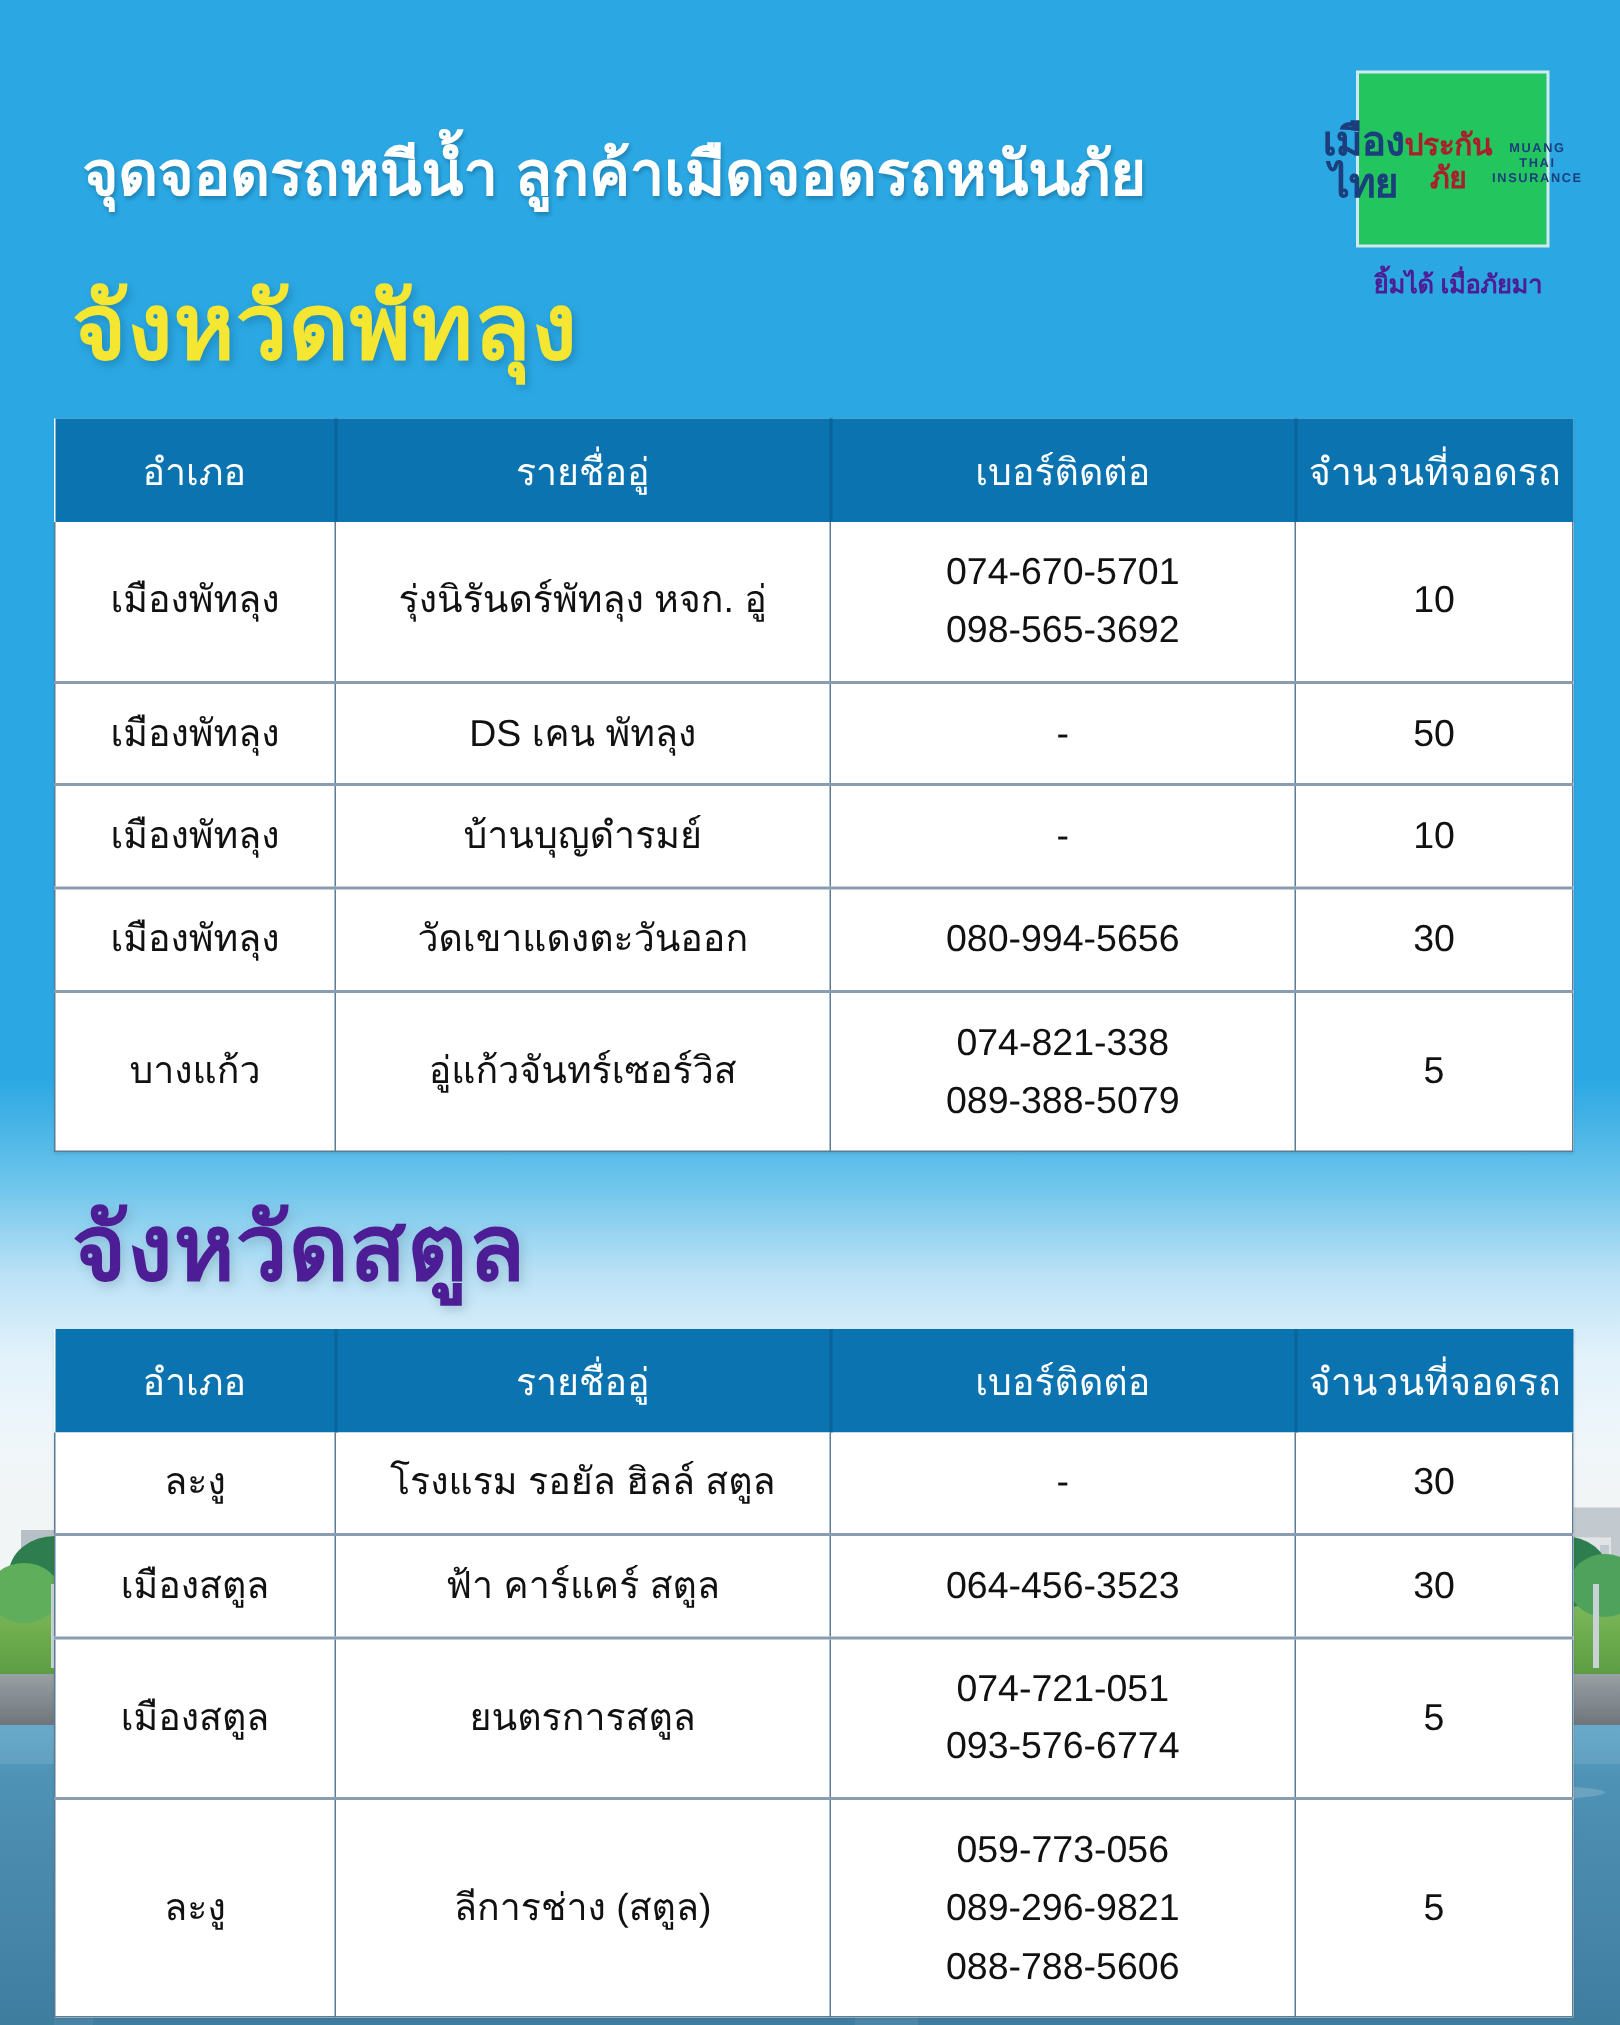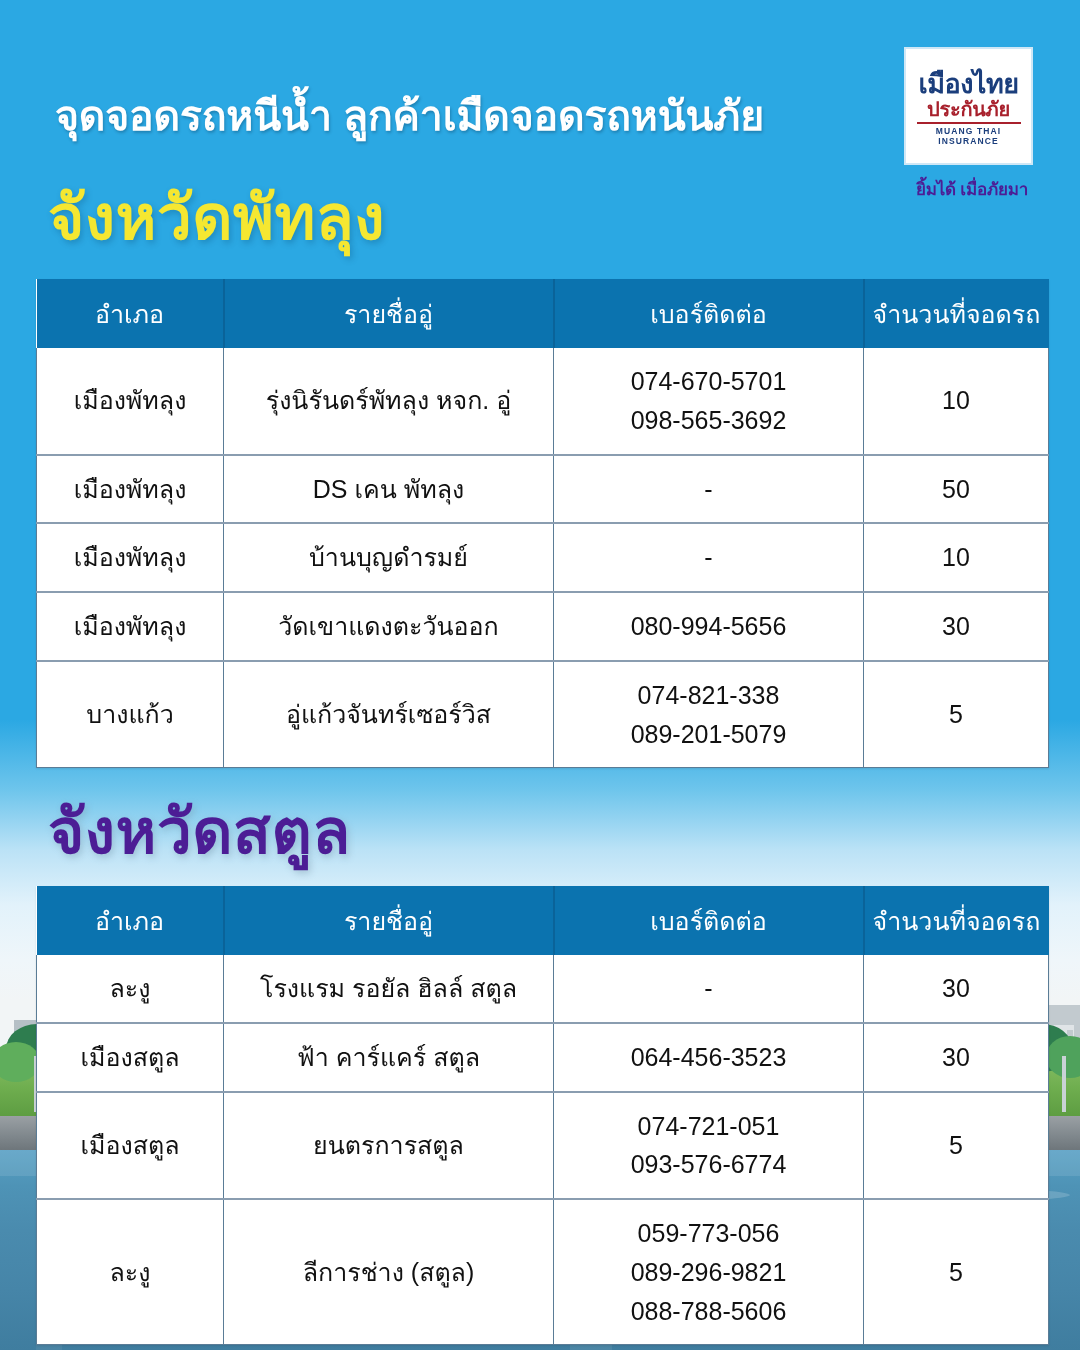--- a/index.html
+++ b/index.html
@@ -134,23 +134,23 @@
   .logo-wrap {
     position: absolute;
     z-index: 6;
     left: 904px; top: 47px;
     width: 136px;
     text-align: center;
   }
   .logo-box {
     width: 129px; height: 118px;
     border: 2px solid #CFE7F6;
-    background: #ffffff;
+    background: #22c55e;
     display: flex;
-    flex-direction: column;
+    flex-direction: row;
     align-items: center;
     justify-content: center;
     padding-top: 4px;
   }
   .logo-l1 {
     color: #1B3E7C;
     font-size: 27px;
     font-weight: bold;
     letter-spacing: -0.5px;
     line-height: 1.05;
@@ -355,21 +355,21 @@
         <td>
           <span class="phone-line">080-994-5656</span>
         </td>
         <td>30</td>
       </tr>
       <tr>
         <td>บางแก้ว</td>
         <td>อู่แก้วจันทร์เซอร์วิส</td>
         <td>
           <span class="phone-line">074-821-338</span>
-          <span class="phone-line">089-201-5079</span>
+          <span class="phone-line">089-388-5079</span>
         </td>
         <td>5</td>
       </tr>
     </tbody>
 </table>
 
 <div class="province-title-2">จังหวัดสตูล</div>
 
 <table class="tbl tbl-2">
   <colgroup>

